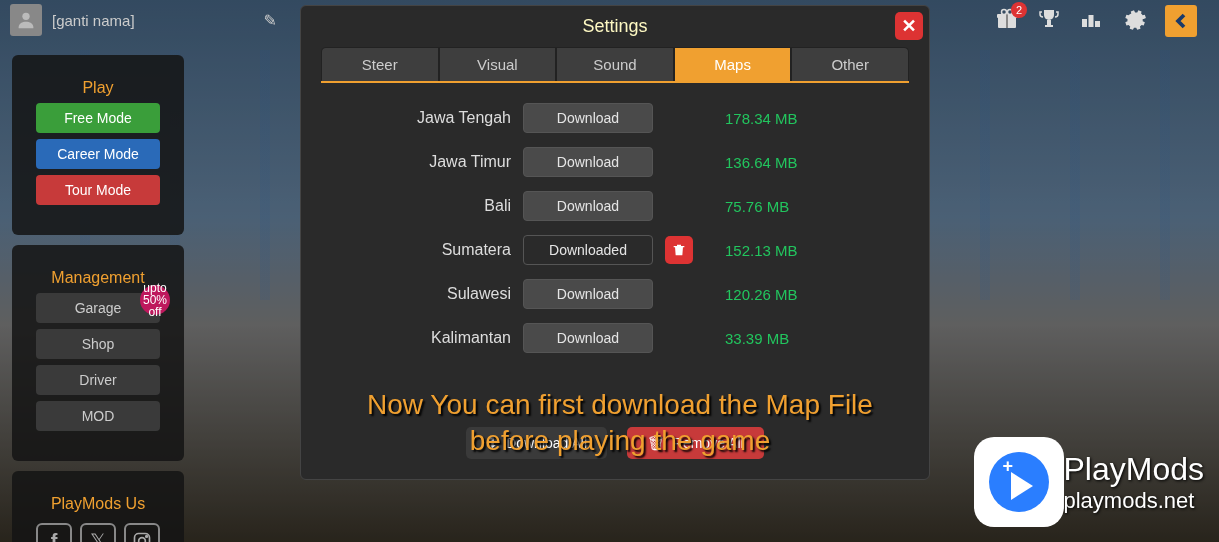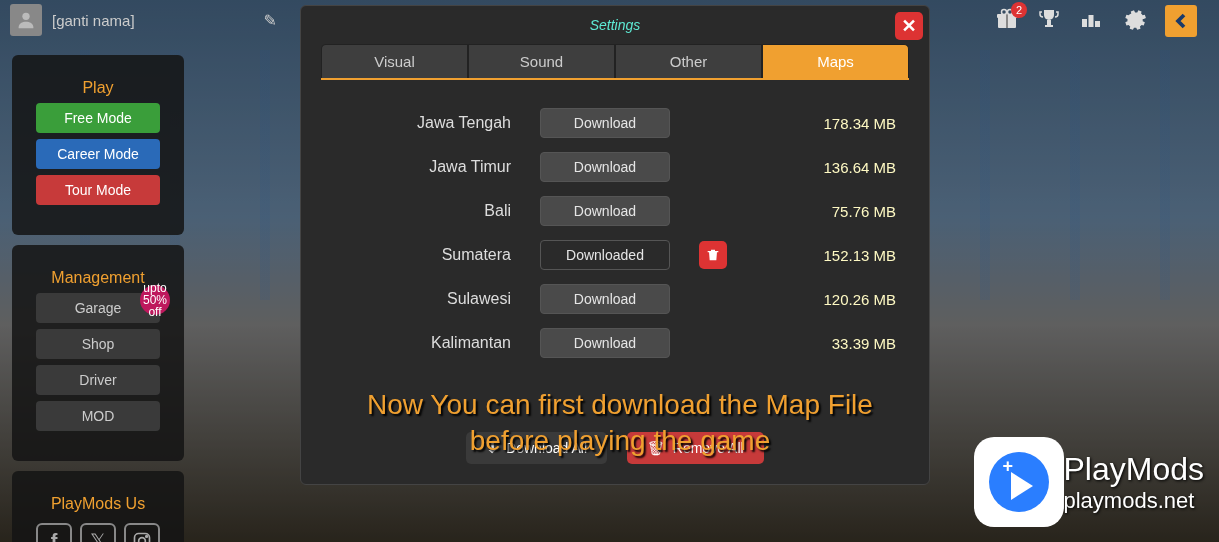--- a/index.html
+++ b/index.html
@@ -185,23 +185,22 @@
       border-radius: 6px;
       z-index: 10;
       padding-bottom: 20px;
     }
     .modal-header {
       text-align: center;
       padding: 10px;
       position: relative;
     }
     .modal-title {
-      color: #5eead4;
-      font-size: 14px;
-      font-style: italic;
+      color: #fef9c3;
+      font-size: 18px;
     }
     .close-btn {
       position: absolute;
       right: 6px;
       top: 6px;
       width: 28px;
       height: 28px;
       background: #d33;
       border-radius: 5px;
       color: #fff;
@@ -234,22 +233,21 @@
     }
     .tab:first-child { border-top-left-radius: 5px; }
     .tab:last-child { border-top-right-radius: 5px; }
     .map-list {
       padding: 20px 30px 10px;
     }
     .map-row {
       display: flex;
       align-items: center;
       margin-bottom: 14px;
-      gap: 29px;
-      margin-top: 8px;
+      gap: 12px;
     }
     .map-name {
       width: 180px;
       text-align: right;
       color: #ddd;
       font-size: 16px;
     }
     .dl-btn {
       width: 130px;
       padding: 6px 0;
@@ -272,22 +270,22 @@
       align-items: center;
       justify-content: center;
       cursor: pointer;
       color: #fff;
     }
     .spacer-trash {
       width: 28px;
     }
     .map-size {
       width: 120px;
-      text-align: right;
-      color: #fef9c3;
+      text-align: left;
+      color: #22c55e;
       font-size: 15px;
       margin-left: 20px;
     }
     .modal-footer {
       display: flex;
       justify-content: center;
       gap: 20px;
       padding-top: 50px;
     }
     .footer-btn {
@@ -474,24 +472,25 @@
     </div>
   </div>
 </div>
 
 <div class="modal">
   <div class="modal-header">
     <span class="modal-title">Settings</span>
     <div class="close-btn">✕</div>
   </div>
   <div class="tabs">
+    <div class="tab">Steer</div>
     <div class="tab">Visual</div>
     <div class="tab">Sound</div>
+    <div class="tab active">Maps</div>
     <div class="tab">Other</div>
-    <div class="tab active">Maps</div>
   </div>
   <div class="map-list">
       <div class="map-row">
         <div class="map-name">Jawa Tengah</div>
         <button class="dl-btn">Download</button>
         <div class="spacer-trash"></div>
         <div class="map-size">178.34 MB</div>
       </div>
       <div class="map-row">
         <div class="map-name">Jawa Timur</div>

